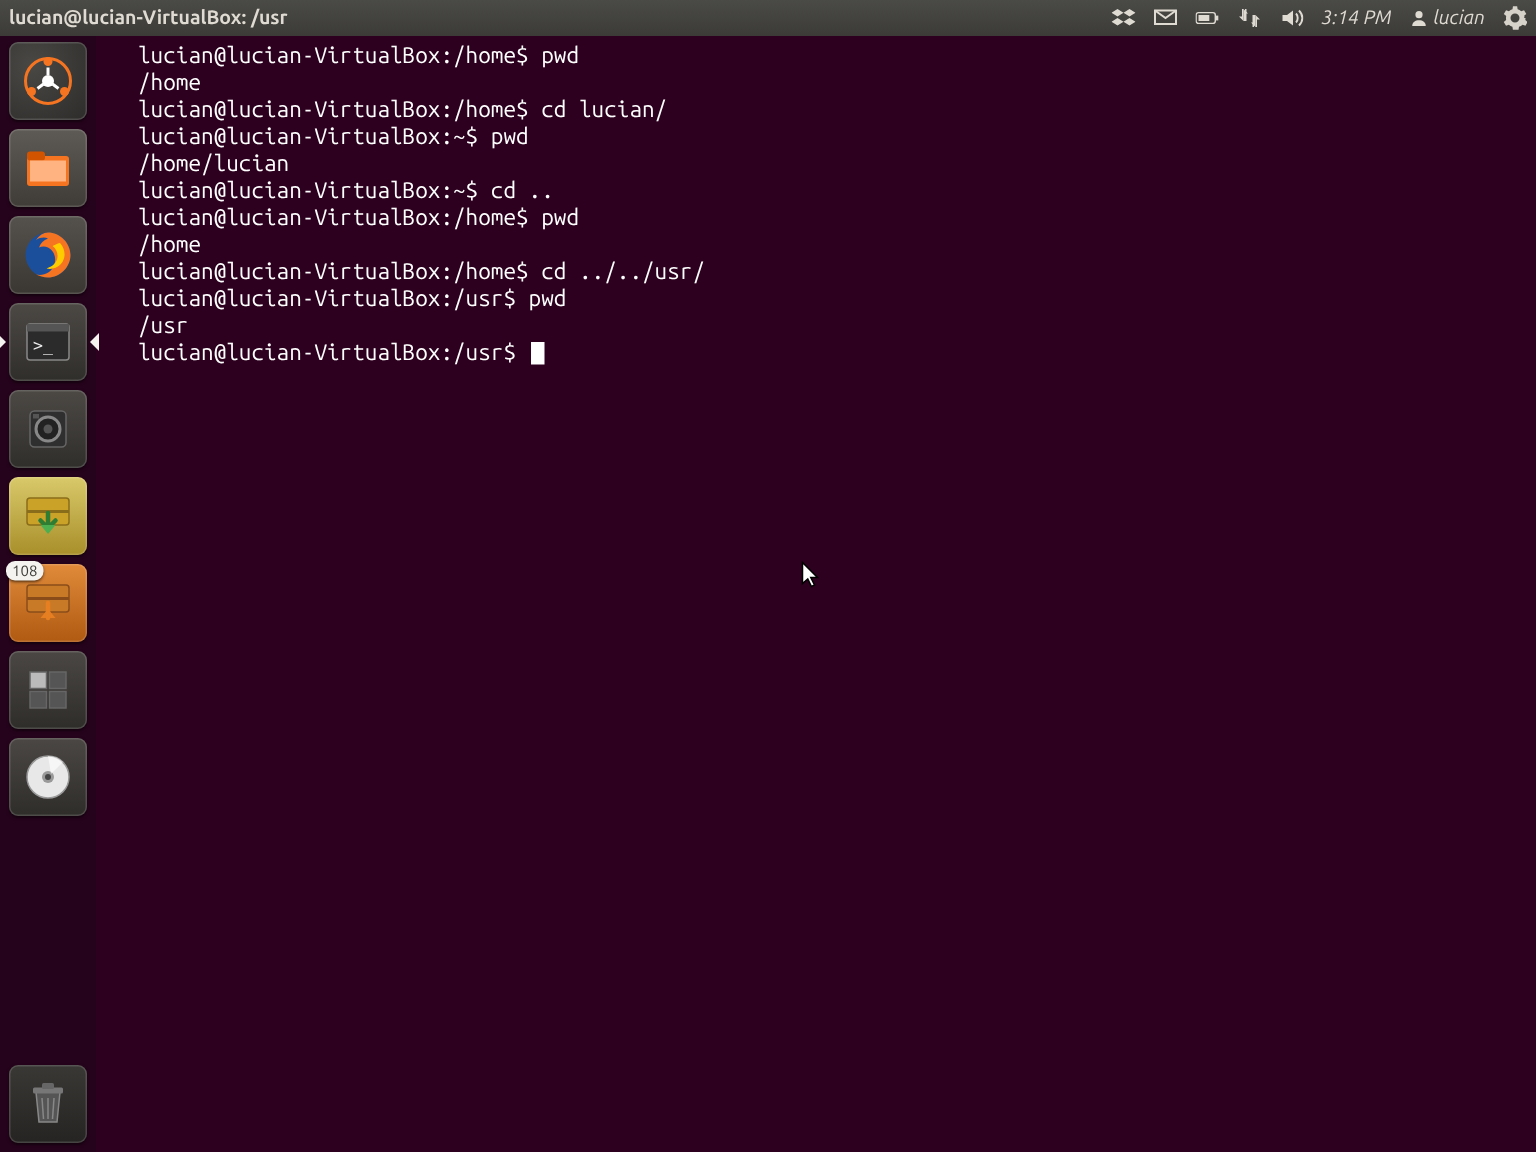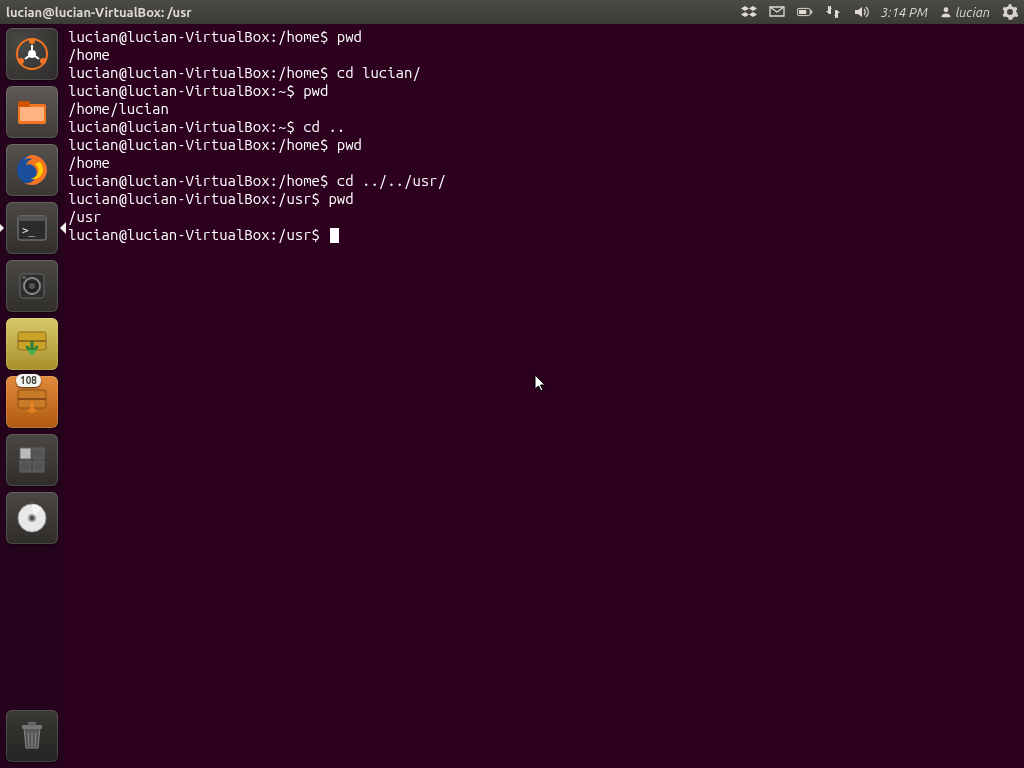--- a/index.html
+++ b/index.html
@@ -10,37 +10,37 @@
 .ind{display:flex;align-items:center;justify-content:center;height:24px;padding:0 6px;color:#dfdbd2;font-style:italic;}
 .ind svg{width:16px;height:16px;display:block;}
 .ind.user svg{width:12px;height:12px;margin-right:4px;}
 .ind.gear svg{width:16px;height:16px;}
 .time{font-size:13px;}
 
 #launcher{position:absolute;top:24px;left:0;width:64px;bottom:0;background:rgba(30,10,25,.35);display:flex;flex-direction:column;align-items:center;padding-top:4px;gap:6px;z-index:5;}
 .licon{width:52px;height:52px;border-radius:6px;position:relative;display:flex;align-items:center;justify-content:center;box-shadow:inset 0 0 0 1px rgba(255,255,255,.15),0 1px 2px rgba(0,0,0,.5);}
 .licon.active::before{content:"";position:absolute;left:-8px;top:50%;margin-top:-6px;width:0;height:0;border-top:6px solid transparent;border-bottom:6px solid transparent;border-left:6px solid #f5f3ef;}
 .licon.active::after{content:"";position:absolute;right:-8px;top:50%;margin-top:-6px;width:0;height:0;border-top:6px solid transparent;border-bottom:6px solid transparent;border-right:6px solid #f5f3ef;}
-.badge{position:absolute;top:-2px;left:-2px;background:#f5f3ef;color:#3c3b37;font-size:10px;font-weight:bold;border-radius:6px;padding:1px 4px;box-shadow:0 1px 2px rgba(0,0,0,.6);margin-left:12px;}
+.badge{position:absolute;top:-2px;left:-2px;background:#f5f3ef;color:#3c3b37;font-size:10px;font-weight:normal;border-radius:6px;padding:1px 4px;box-shadow:0 1px 2px rgba(0,0,0,.6);}
 
 .bg-dash{background:radial-gradient(circle at 30% 30%,#4a4845,#2e2c2a);}
 .bg-files{background:linear-gradient(to bottom,#5e5a55,#3f3b36);}
 .bg-firefox{background:linear-gradient(to bottom,#55524d,#3a3732);}
 .bg-terminal{background:linear-gradient(to bottom,#4c4945,#302e2b);}
 .bg-backup{background:linear-gradient(to bottom,#4c4945,#302e2b);}
 .bg-download{background:linear-gradient(to bottom,#d9c96a,#a88f2a);}
 .bg-update{background:linear-gradient(to bottom,#e08a3a,#b05a12);}
 .bg-ws{background:linear-gradient(to bottom,#4a4744,#2f2d2a);}
 .bg-disc{background:linear-gradient(to bottom,#4a4744,#2f2d2a);}
 .bg-trash{background:linear-gradient(to bottom,#3a3835,#262422);}
 
 .licon svg{width:40px;height:40px;}
 
 #terminal{position:absolute;top:24px;left:64px;right:0;bottom:0;background:#2c001e;color:#ffffff;font-family:"Ubuntu Mono","DejaVu Sans Mono",monospace;font-size:15px;line-height:18px;padding:4px 4px;white-space:pre;}
-.prompt{color:#ffffff;}
+.prompt{color:#ffffff;margin-left:24px;}
 .cursor{display:inline-block;width:9px;height:15px;background:#ffffff;vertical-align:text-bottom;margin-left:2px;}
 
 #cursor-arrow{position:absolute;width:14px;height:20px;z-index:50;pointer-events:none;}
 
 #launcher .trash-gap{flex:1 1 auto;}
 </style>
 </head>
 <body>
 
 <div id="menubar">

